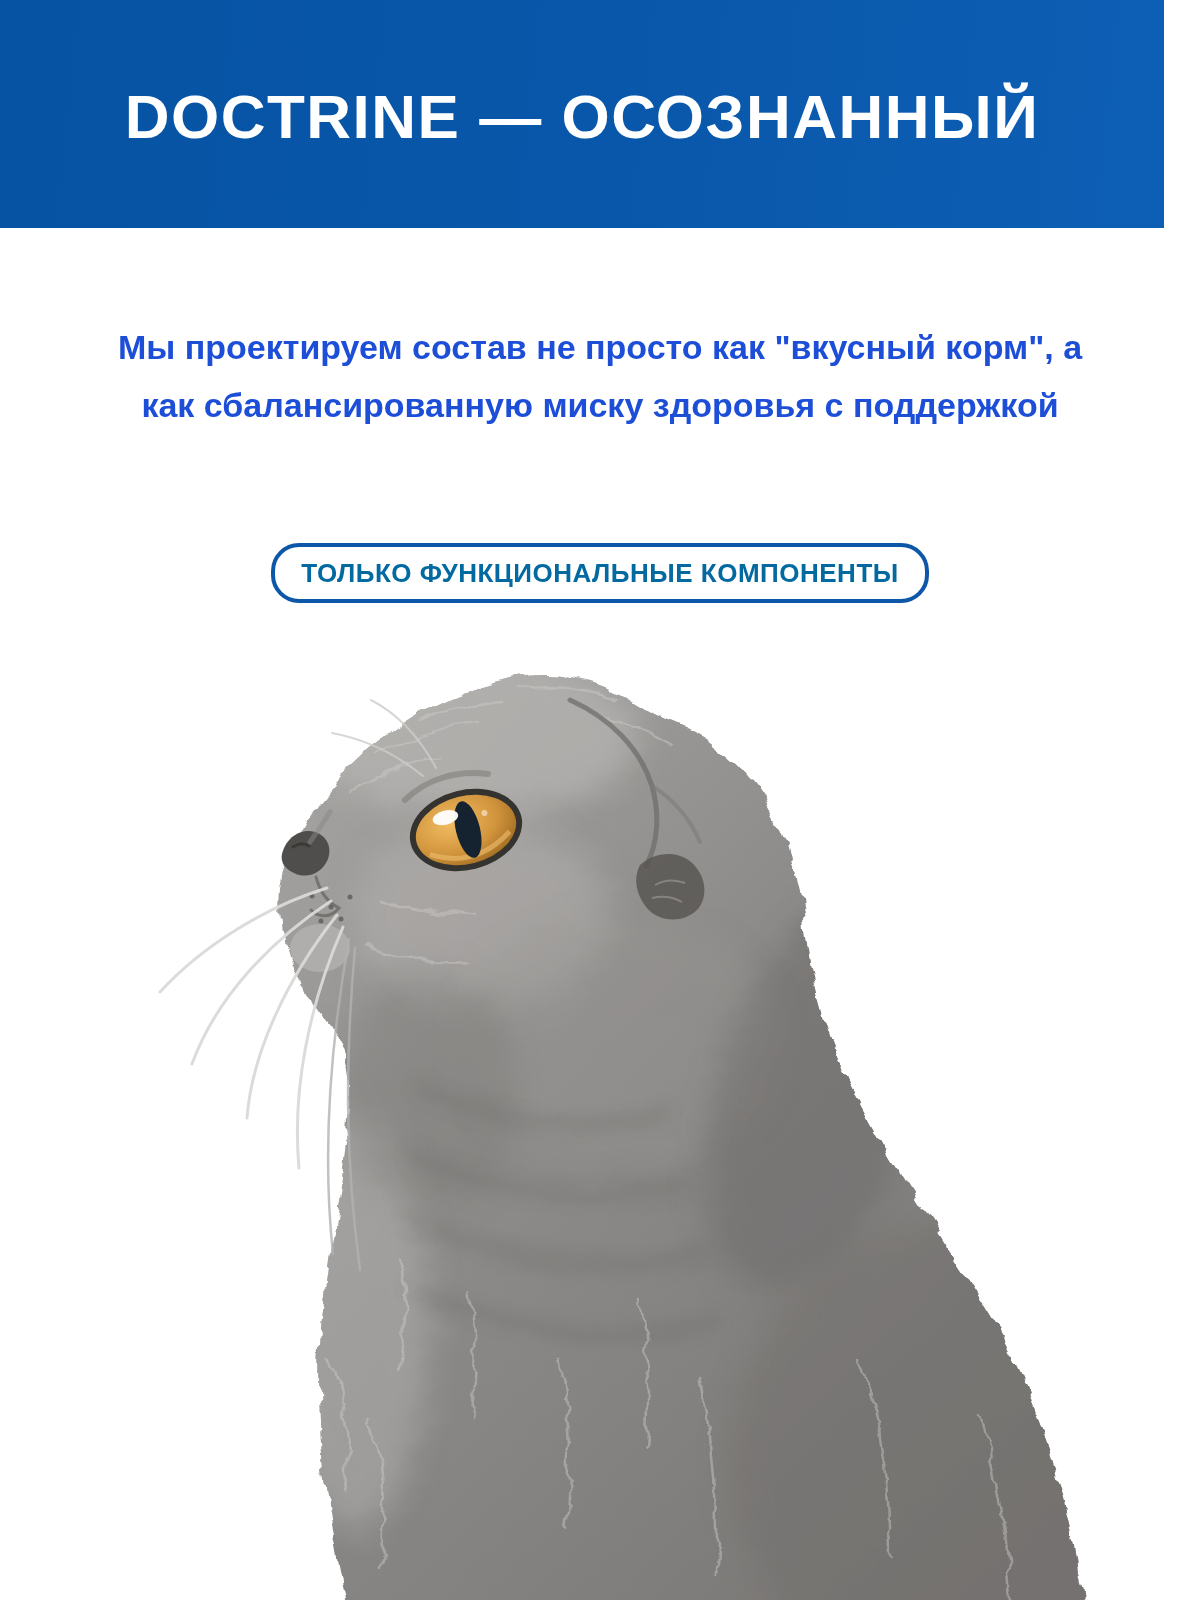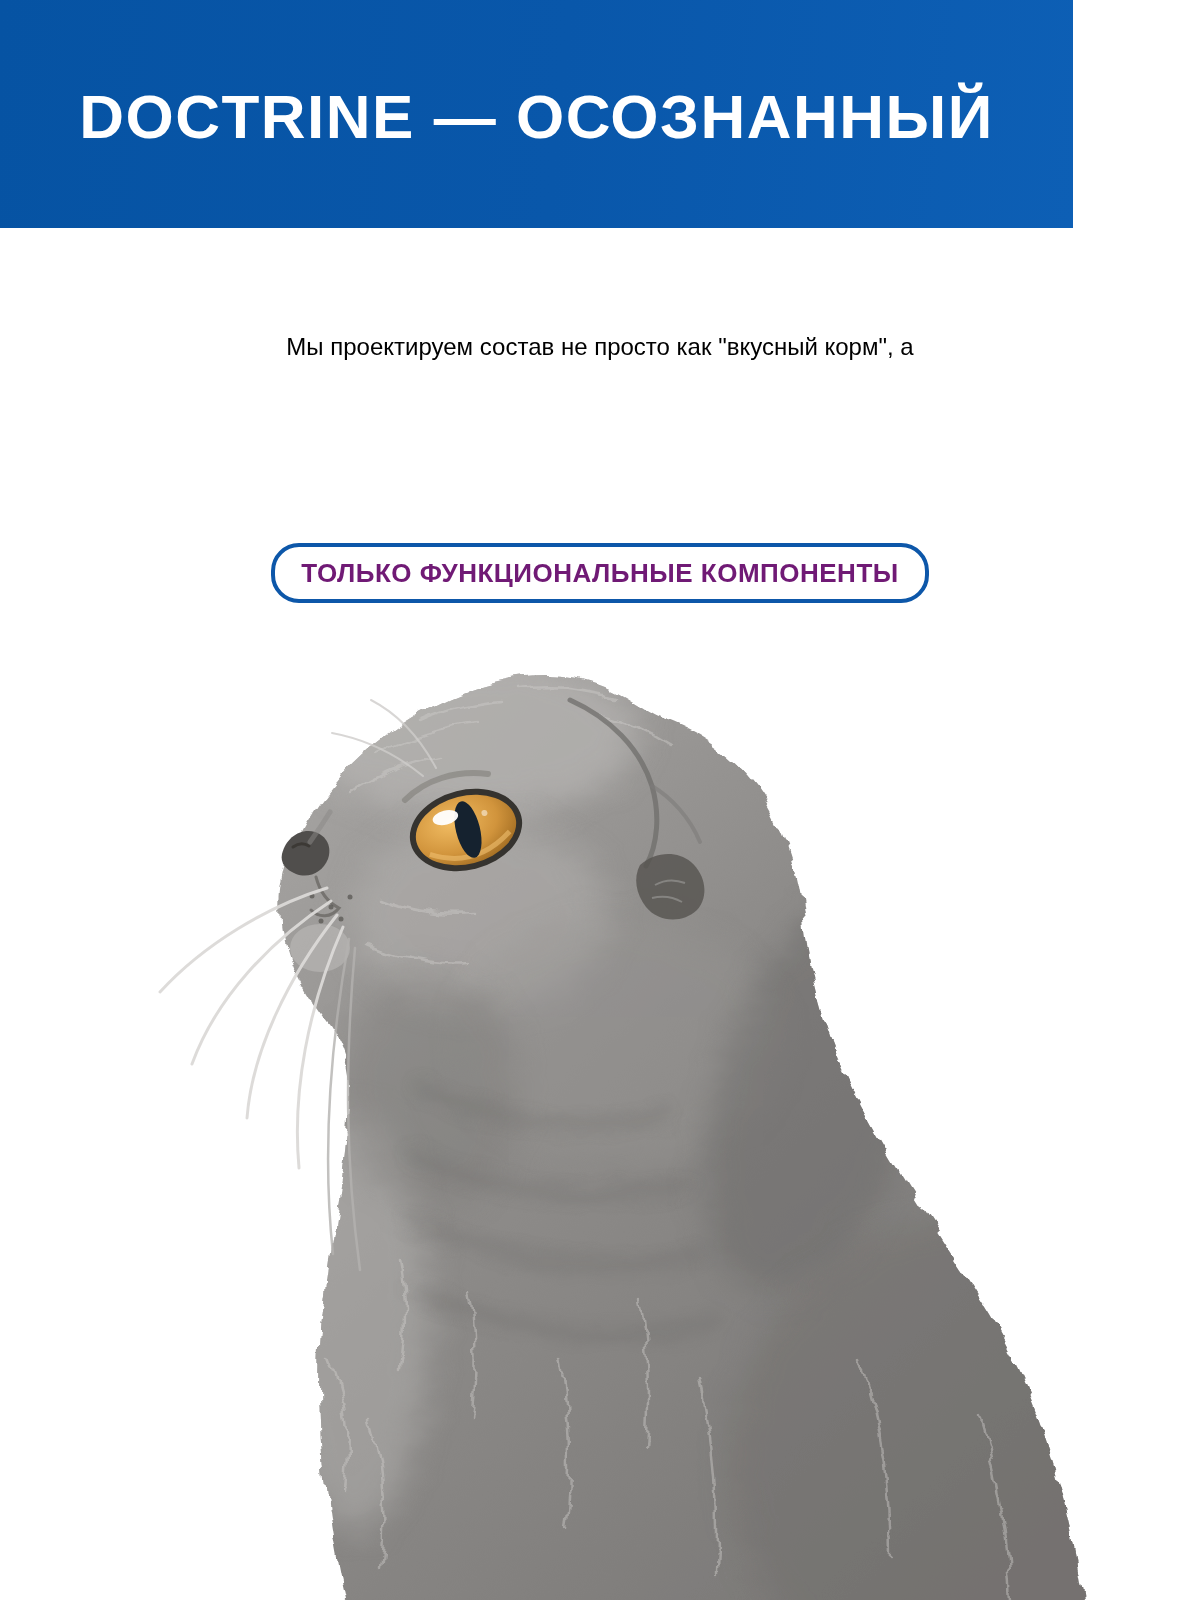--- a/index.html
+++ b/index.html
@@ -2,62 +2,63 @@
 <html><head>
 <meta charset="utf-8">
 <style>
   html,body{margin:0;padding:0;background:#ffffff;}
   .page{
     position:relative;width:1200px;height:1600px;background:#ffffff;
     overflow:hidden;font-family:"Liberation Sans",sans-serif;
   }
   
   .banner{
-    position:absolute;top:0;left:0;width:1073px;height:228px;
+    position:absolute;top:0;left:0;width:1164px;height:228px;
     background:linear-gradient(96deg,#0653a3 0%,#0957aa 52%,#0d5fb5 100%);
     display:flex;flex-direction:column;align-items:center;justify-content:center;
     padding-top:6px;box-sizing:border-box;
   }
   .banner .title-line{
     color:#ffffff;font-weight:700;font-size:62px;line-height:86px;
     letter-spacing:1.5px;text-align:center;white-space:nowrap;
   }
   
   .intro{
     position:absolute;top:318px;left:0;width:1200px;text-align:center;
-    color:#000000;font-size:24px;line-height:58px;font-weight:400;
+    color:#1d4ed8;font-size:34px;line-height:58px;font-weight:700;
   }
   .intro .intro-line{white-space:nowrap;}
   
   .badges{
     position:absolute;top:543px;left:0;width:1200px;
     display:flex;justify-content:center;gap:46px;
   }
   .pill{
     border:4px solid #0d57a9;border-radius:28px;height:60px;box-sizing:border-box;
     display:flex;align-items:center;padding:0 26px;white-space:nowrap;
-    color:#701a75;font-weight:700;font-size:26px;letter-spacing:.5px;
+    color:#0369a1;font-weight:700;font-size:26px;letter-spacing:.5px;
     background:#ffffff;
   }
   
   .cat{
     position:absolute;left:0;top:660px;width:1200px;height:940px;display:block;
   }
 </style>
 </head>
 <body>
 
 <div class="page">
 
   <header class="banner">
     <div class="title-line">DOCTRINE — ОСОЗНАННЫЙ</div>
   </header>
 
   <div class="intro">
     <div class="intro-line">Мы проектируем состав не просто как "вкусный корм", а</div>
+    <div class="intro-line">как сбалансированную миску здоровья с поддержкой</div>
   </div>
 
   <div class="badges">
     <div class="pill">
       <span>ТОЛЬКО ФУНКЦИОНАЛЬНЫЕ КОМПОНЕНТЫ</span>
     </div>
   </div>
 
   <svg class="cat" viewBox="0 0 1200 940" xmlns="http://www.w3.org/2000/svg" aria-hidden="true">
     <defs>

